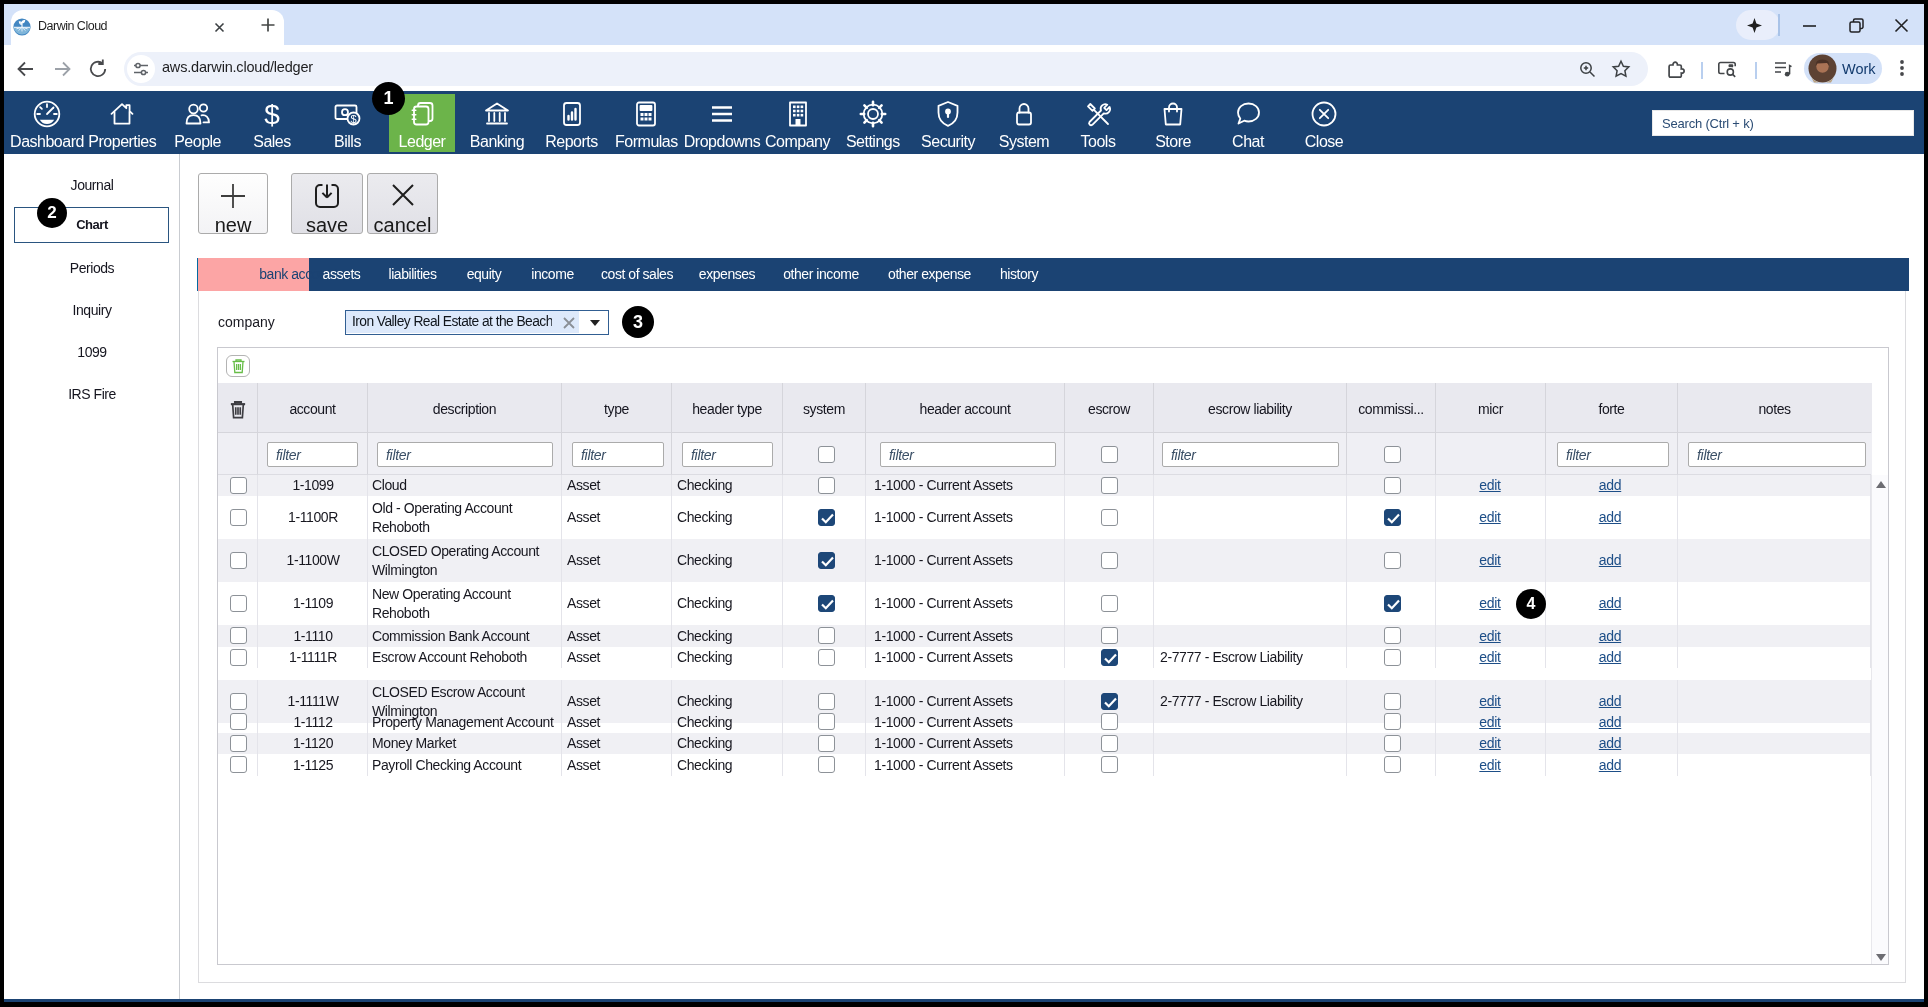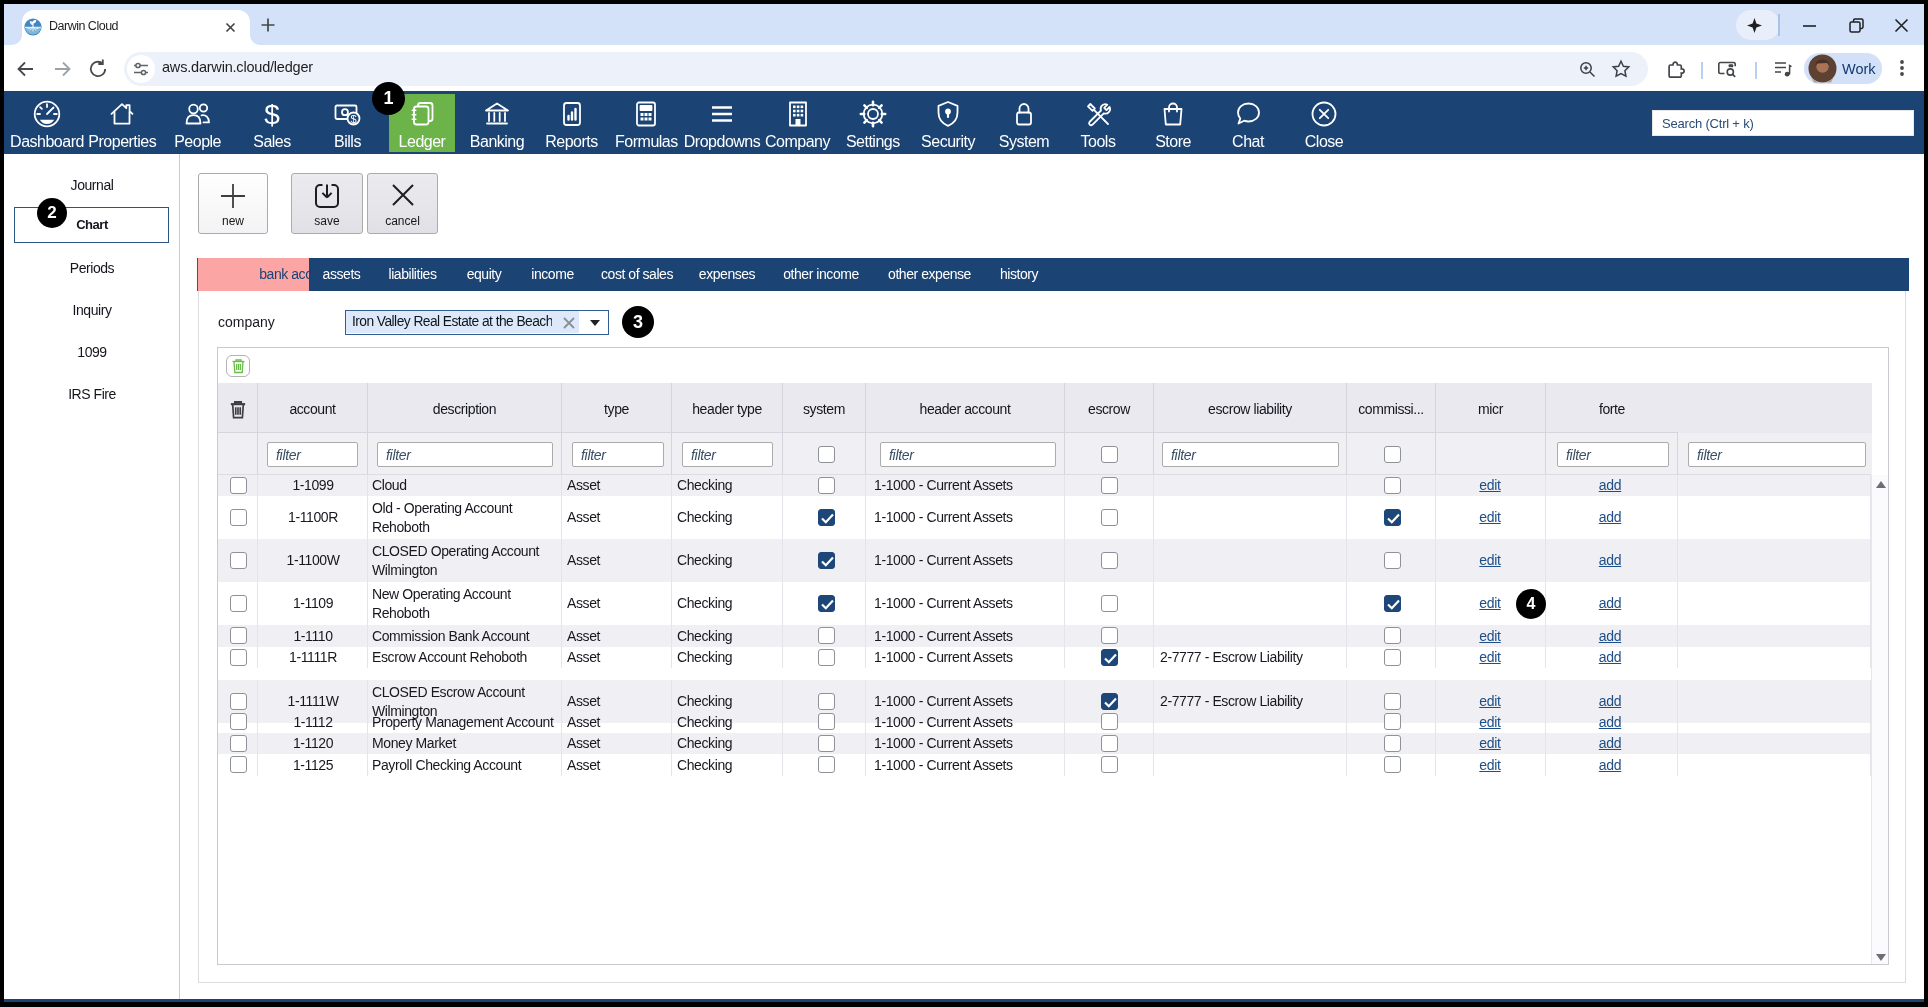--- a/index.html
+++ b/index.html
@@ -1,38 +1,38 @@
 <!DOCTYPE html>
 <html><head><meta charset="utf-8"><style>
 *{margin:0;padding:0;box-sizing:border-box;font-family:"Liberation Sans",sans-serif;}
 html,body{width:1928px;height:1007px;overflow:hidden;}
 #frame{position:relative;width:1928px;height:1007px;background:#000;}
 #win{position:absolute;left:4px;top:4px;width:1920px;height:998px;background:#fff;overflow:hidden;}
 .abs{position:absolute;}
 
 #tabstrip{position:absolute;left:0;top:0;width:1920px;height:41px;background:#d4e2f9;}
-#tab{position:absolute;left:18px;top:6px;width:228px;height:35px;background:#fff;border-radius:12px 12px 0 0;}
+#tab{position:absolute;left:7px;top:6px;width:273px;height:35px;background:#fff;border-radius:12px 12px 0 0;}
 #tab .ttl{position:absolute;left:27px;top:9px;font-size:12.5px;letter-spacing:-0.5px;color:#1f1f1f;}
 #toolbar{position:absolute;left:0;top:41px;width:1920px;height:46px;background:#fff;}
 #omni{position:absolute;left:120px;top:48px;width:1524px;height:34px;background:#edf1fa;border-radius:17px;}
 #omni .url{position:absolute;left:38px;top:7px;font-size:14.5px;letter-spacing:-0.2px;color:#1e1e20;}
 #navbar{position:absolute;left:0;top:87px;width:1920px;height:63px;background:#1b4373;}
 .nitem{position:absolute;top:0;width:76px;height:63px;text-align:center;}
 .nitem svg{position:absolute;left:50%;top:7px;transform:translateX(-50%);}
 .nitem .lbl{position:absolute;width:100%;left:0;top:42px;font-size:16px;letter-spacing:-0.5px;color:#fff;}
 #ledgertile{position:absolute;left:385px;top:2.5px;width:66px;height:58.5px;background:#6cb44a;}
 #navsearch{position:absolute;left:1648px;top:19px;width:262px;height:26px;background:#fff;border:1px solid #e8e8e8;}
 #navsearch span{position:absolute;left:9px;top:5px;font-size:13px;letter-spacing:-0.2px;color:#2b4c74;}
 
 #sidebar{position:absolute;left:0;top:150px;width:176px;height:848px;background:#fff;border-right:1px solid #c9ccd1;}
 .sitem{position:absolute;width:176px;text-align:center;font-size:14px;letter-spacing:-0.45px;color:#15151f;}
 #chartbox{position:absolute;left:10px;top:203px;width:155px;height:36px;border:1px solid #2a5580;}
 
 .btn{position:absolute;top:169px;height:61px;border:1px solid #ababab;border-radius:3px;text-align:center;}
-.btn .blb{position:absolute;width:100%;left:0;top:40px;font-size:12px;color:#191919;}
+.btn .blb{position:absolute;width:100%;left:0;top:40px;font-size:20px;color:#191919;}
 .btn svg{position:absolute;left:50%;top:7px;transform:translateX(-50%);}
 #bnew{left:194px;width:70px;background:linear-gradient(#fefefe,#f3f3f5);}
 #bsave{left:287px;width:72px;background:linear-gradient(#ebebef,#e0e0e6);}
 #bcancel{left:363px;width:71px;background:linear-gradient(#ebebef,#e0e0e6);}
 
 #card{position:absolute;left:194px;top:254px;width:1708px;height:725px;border:1px solid #dcdcdf;border-top:none;}
 #apptabs{position:absolute;left:193px;top:254px;width:1712px;height:33px;background:#1b4373;}
 #activetab{position:absolute;left:193px;top:254px;width:112px;height:33px;background:#fca5a5;border-left:1px solid #0369a1;padding-left:48px;}
 #activetab span{position:absolute;width:100%;text-align:center;top:7.5px;font-size:14px;letter-spacing:-0.45px;color:#1b4373;}
 .apptab{position:absolute;top:261.5px;transform:translateX(-50%);font-size:14px;letter-spacing:-0.45px;color:#fff;white-space:nowrap;}
@@ -465,20 +465,23 @@
           </div>
 <div class="hcell" style="width:89px">
             <div class="ht">commissi...</div>
           </div>
 <div class="hcell" style="width:110px">
             <div class="ht">micr</div>
           </div>
 <div class="hcell" style="width:132px">
             <div class="ht">forte</div>
           </div>
+<div class="hcell" style="width:193px">
+            <div class="ht">notes</div>
+          </div>
 </div>
 <div class="hrow" id="gfilter">
 <div class="hcell" style="width:40px"></div>
 <div class="hcell" style="width:110px">
             <div class="fin" style="left:9px;width:91px">
               <span>filter</span>
             </div>
           </div>
 <div class="hcell" style="width:194px">
             <div class="fin" style="left:9px;width:176px">

